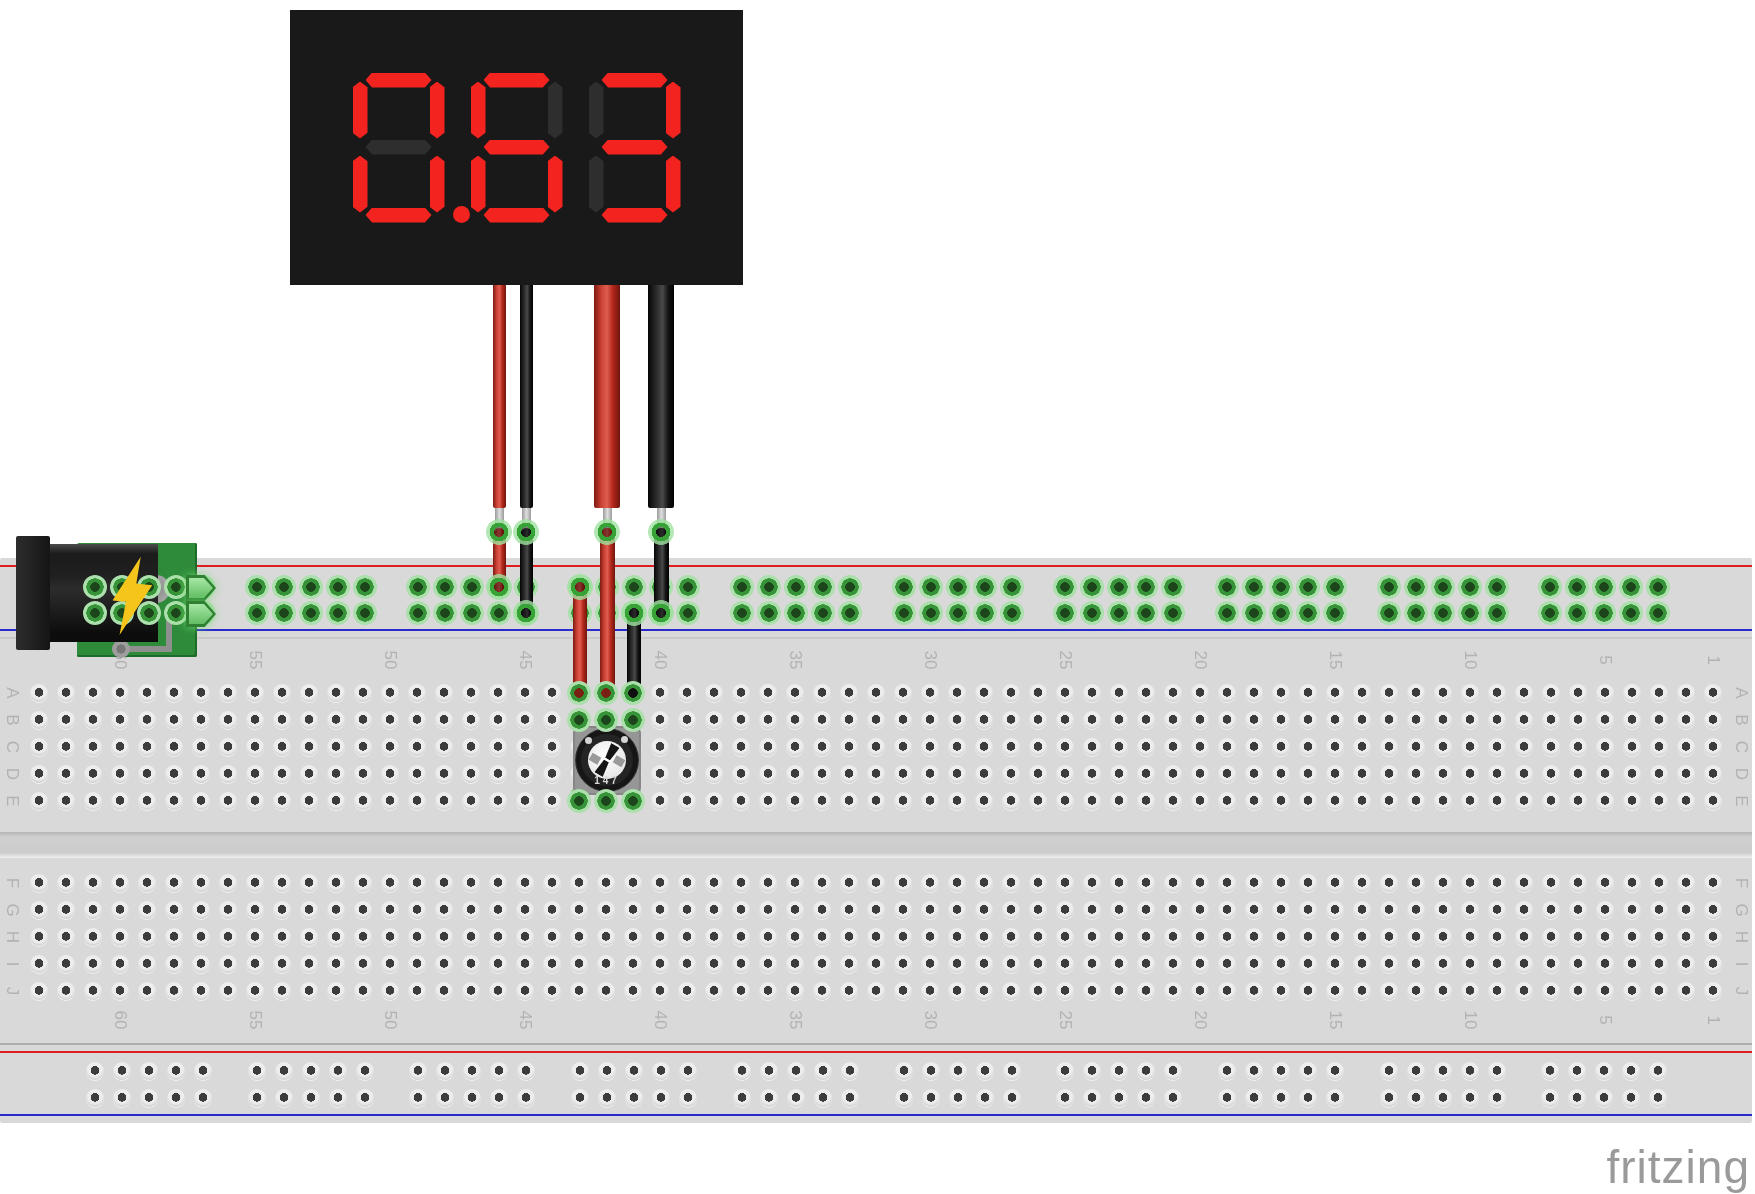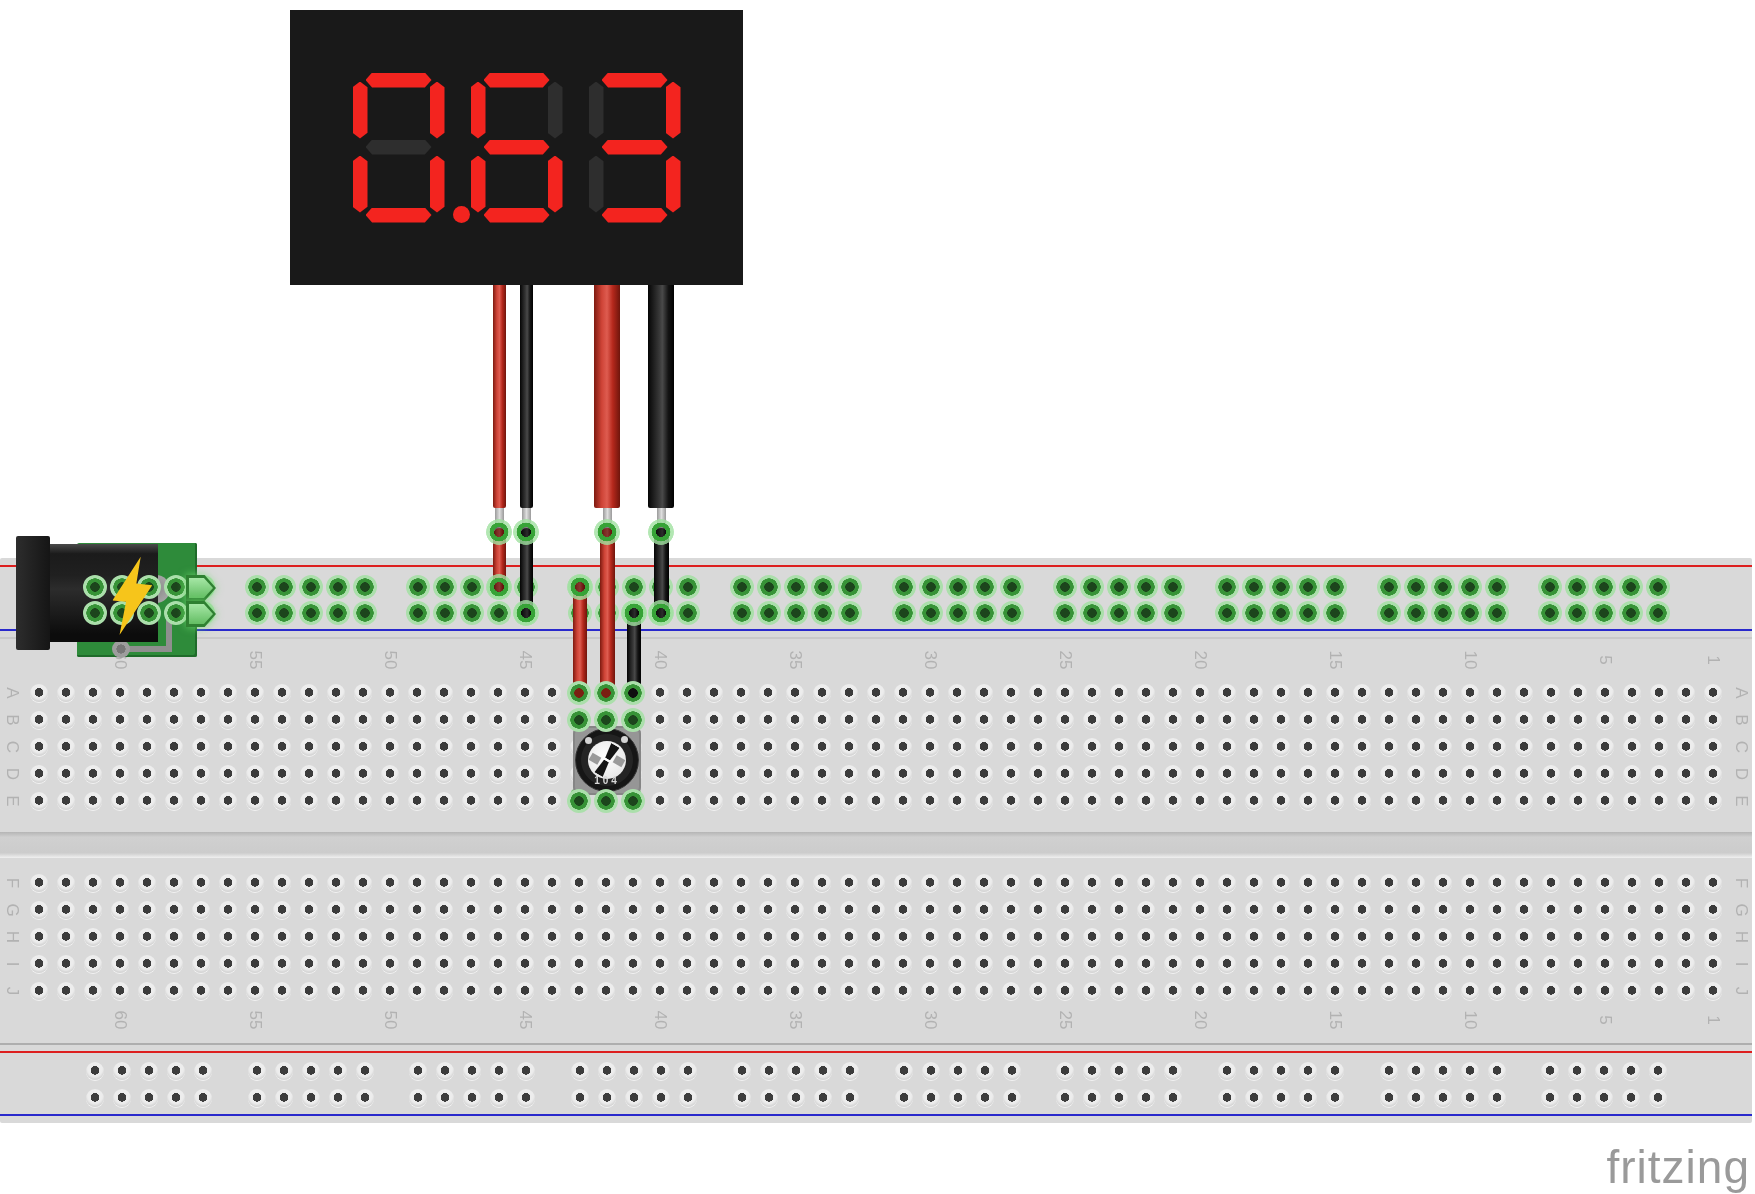--- a/index.html
+++ b/index.html
@@ -162,21 +162,21 @@
   <div class="pot-ring"></div>
   <div class="pot-dot" style="left:585px;top:737px;"></div>
   <div class="pot-dot" style="left:621px;top:736px;"></div>
   <div class="pot-dial"></div>
   <div class="pot-slot">
     <div class="blade-t"></div>
       <div class="blade-b"></div>
     <div class="chip-l"></div>
       <div class="chip-r"></div>
   </div>
-  <div class="pot-marking">104</div>
+  <div class="pot-marking">147</div>
 
   <div class="logo">fritzing</div>
 <div class="hole green c-green" style="left: 83px; top: 575px;"></div>
     <div class="hole green c-green" style="left: 83px; top: 601px;"></div>
     <div class="hole" style="left: 86px; top: 1062px;"></div>
     <div class="hole" style="left: 86px; top: 1089px;"></div>
     <div class="hole green c-green" style="left: 110px; top: 575px;"></div>
     <div class="hole green c-green" style="left: 110px; top: 601px;"></div>
     <div class="hole" style="left: 113px; top: 1062px;"></div>
     <div class="hole" style="left: 113px; top: 1089px;"></div>

